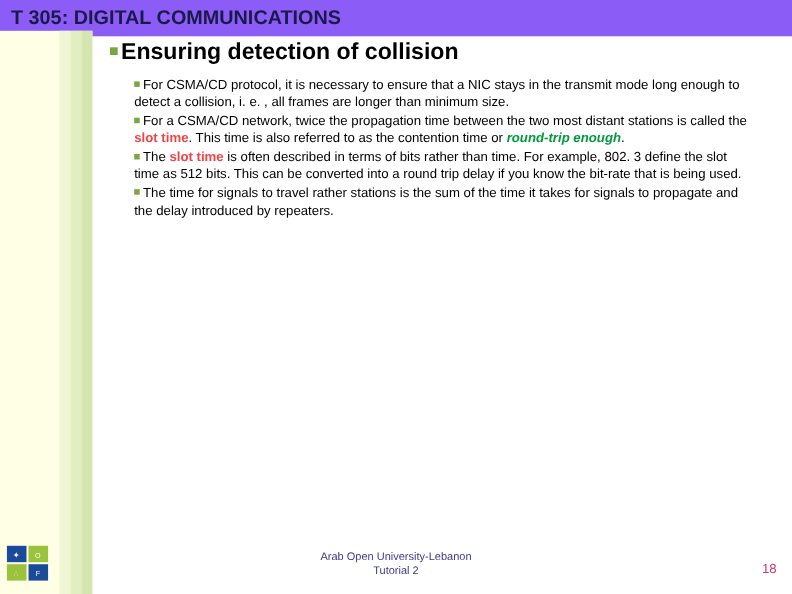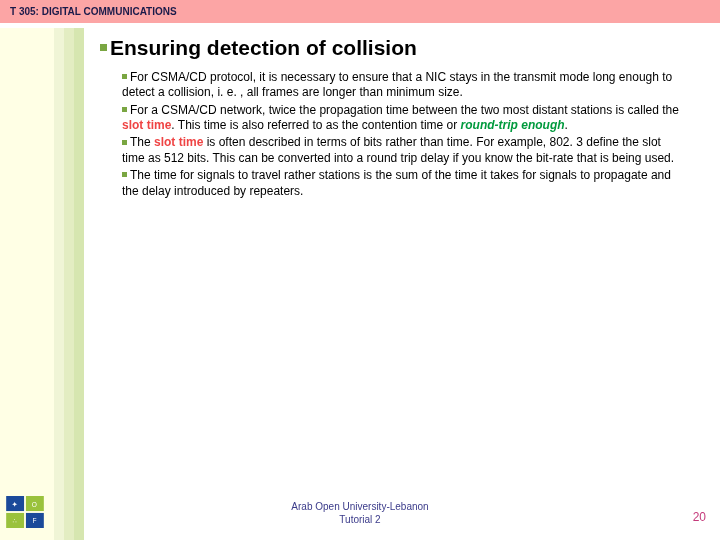--- a/index.html
+++ b/index.html
@@ -3,24 +3,24 @@
 <meta charset="utf-8">
 <style>
   * { margin: 0; padding: 0; box-sizing: border-box; }
   html, body { width: 720px; height: 540px; overflow: hidden; }
   body {
     font-family: Verdana, Geneva, sans-serif;
     background: #ffffff;
     position: relative;
   }
   .title-bar {
-    background: #fca5a5;
+    background: #8b5cf6;
     padding: 6px 10px;
     font-weight: bold;
-    font-size: 10px;
+    font-size: 18px;
     color: #1a1a4a;
   }
   .sidebar {
     position: absolute;
     left: 0;
     top: 28px;
     bottom: 0;
     width: 84px;
     background: #ffffe5;
   }
@@ -146,13 +146,13 @@
     <text x="9" y="29" font-size="7" fill="#fff" text-anchor="middle" font-family="Arial">∴</text>
     <text x="30" y="29" font-size="7" fill="#fff" text-anchor="middle" font-family="Arial">F</text>
   </svg>
 </div>
 
 <div class="footer">
   <span>Arab Open University-Lebanon</span><br>
   <span>Tutorial 2</span>
 </div>
 
-<div class="page-num">20</div>
+<div class="page-num">18</div>
 
 </body></html>

